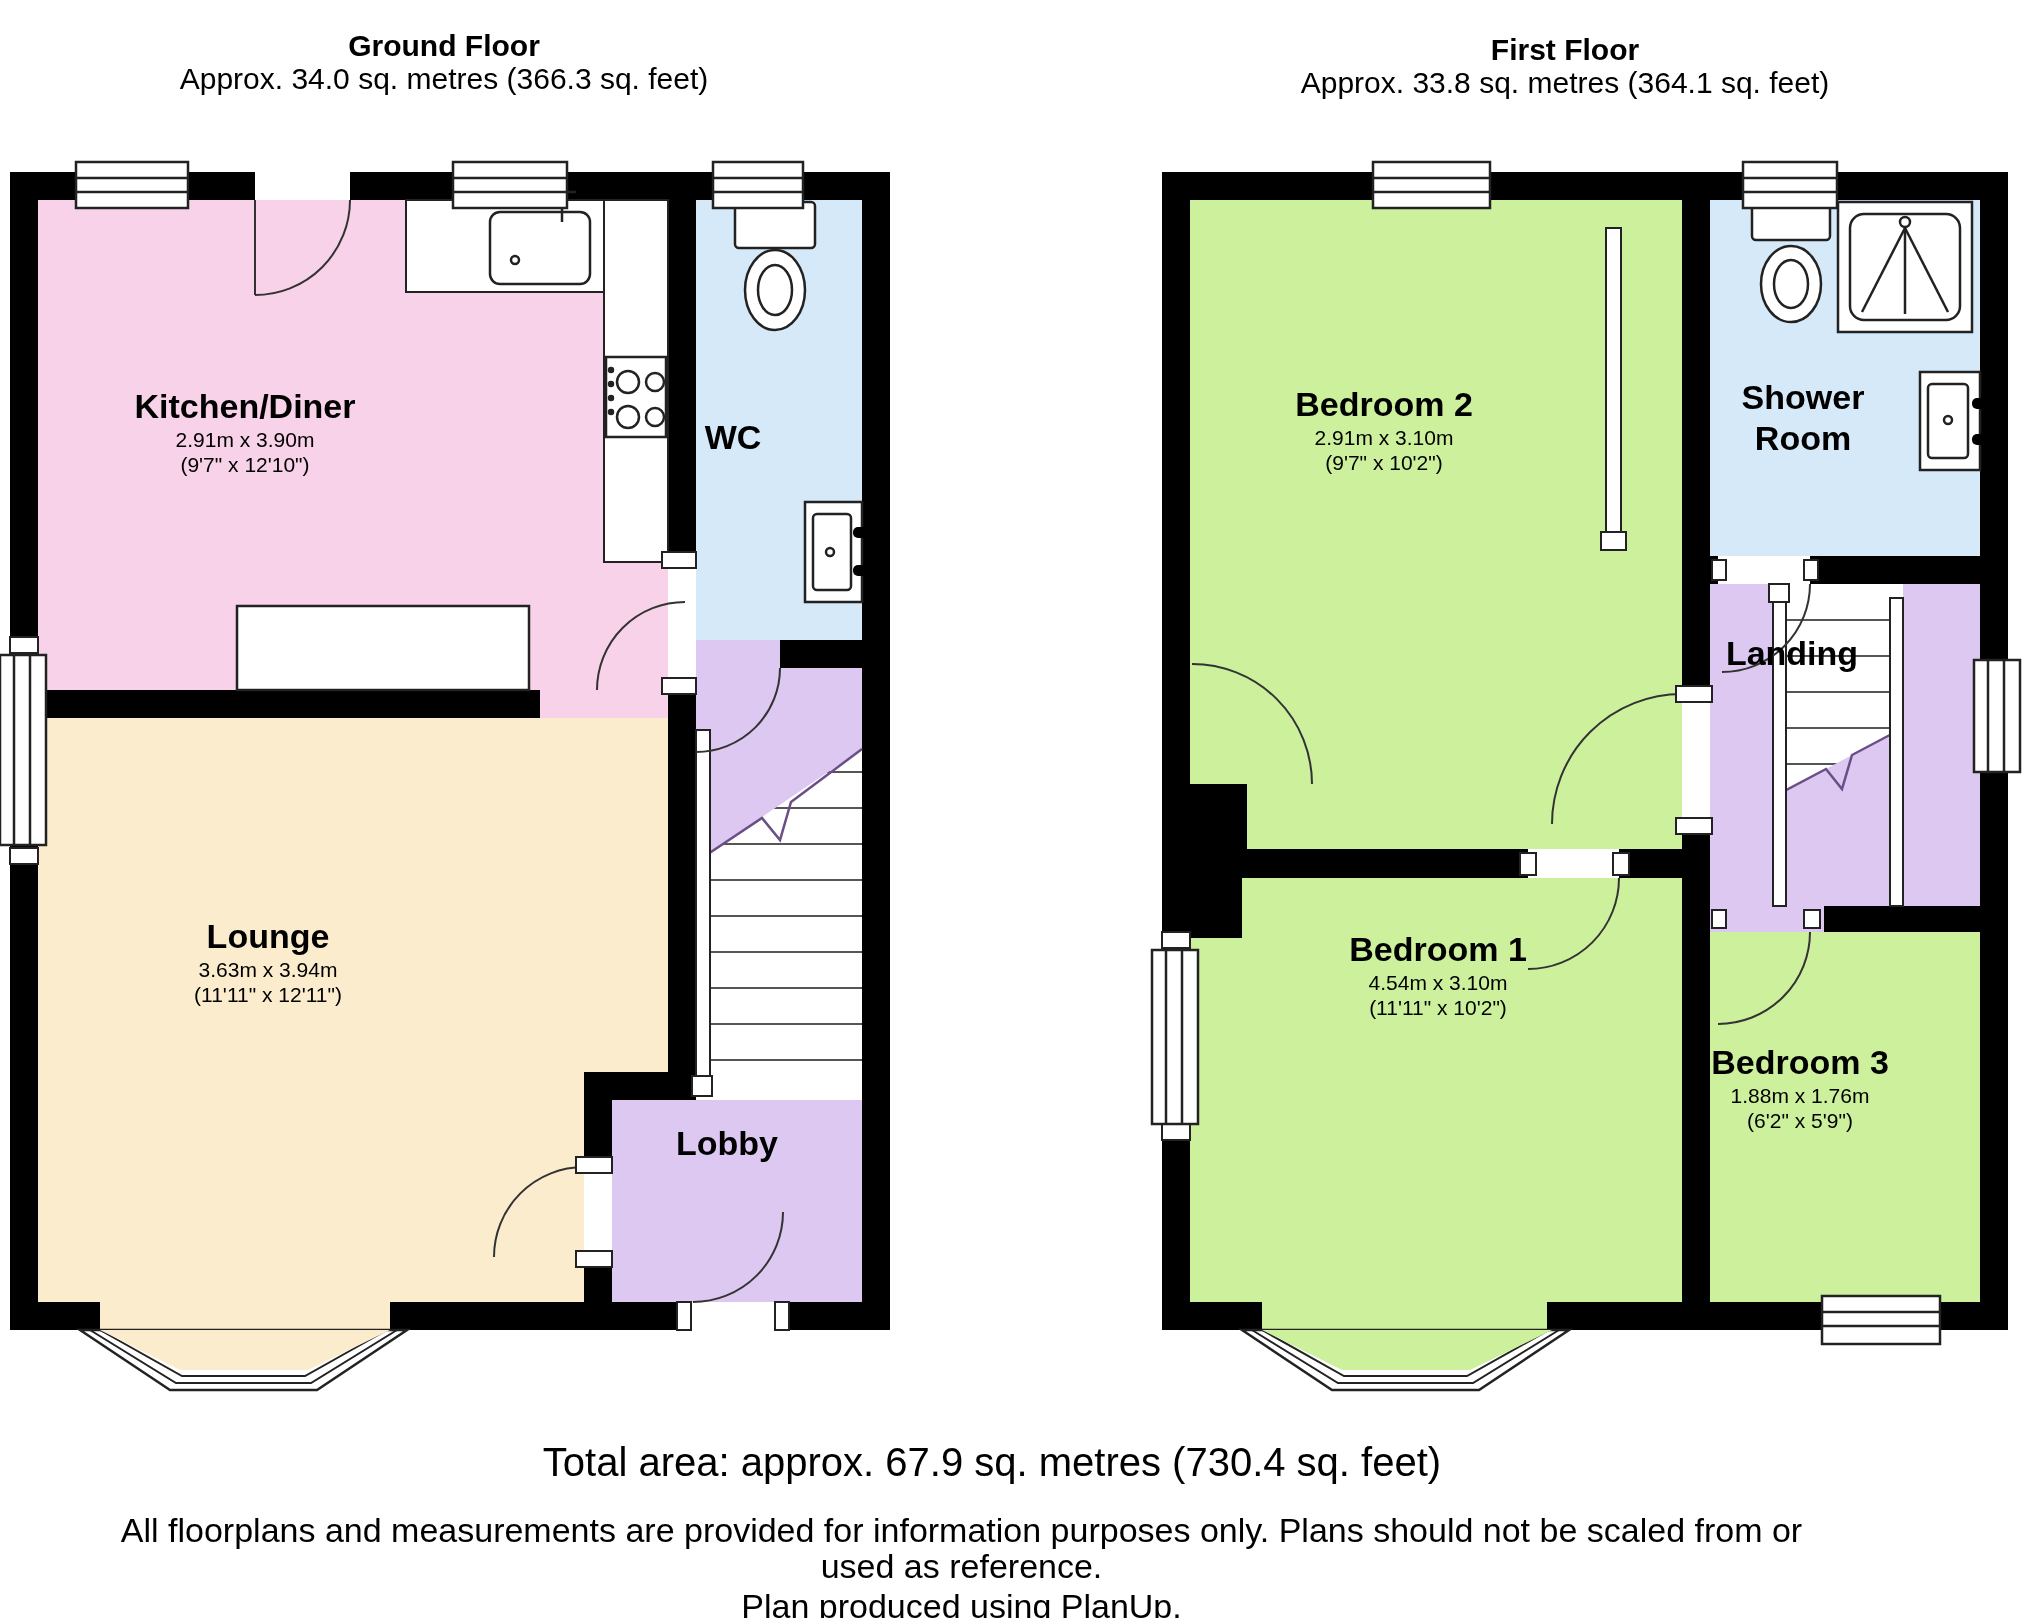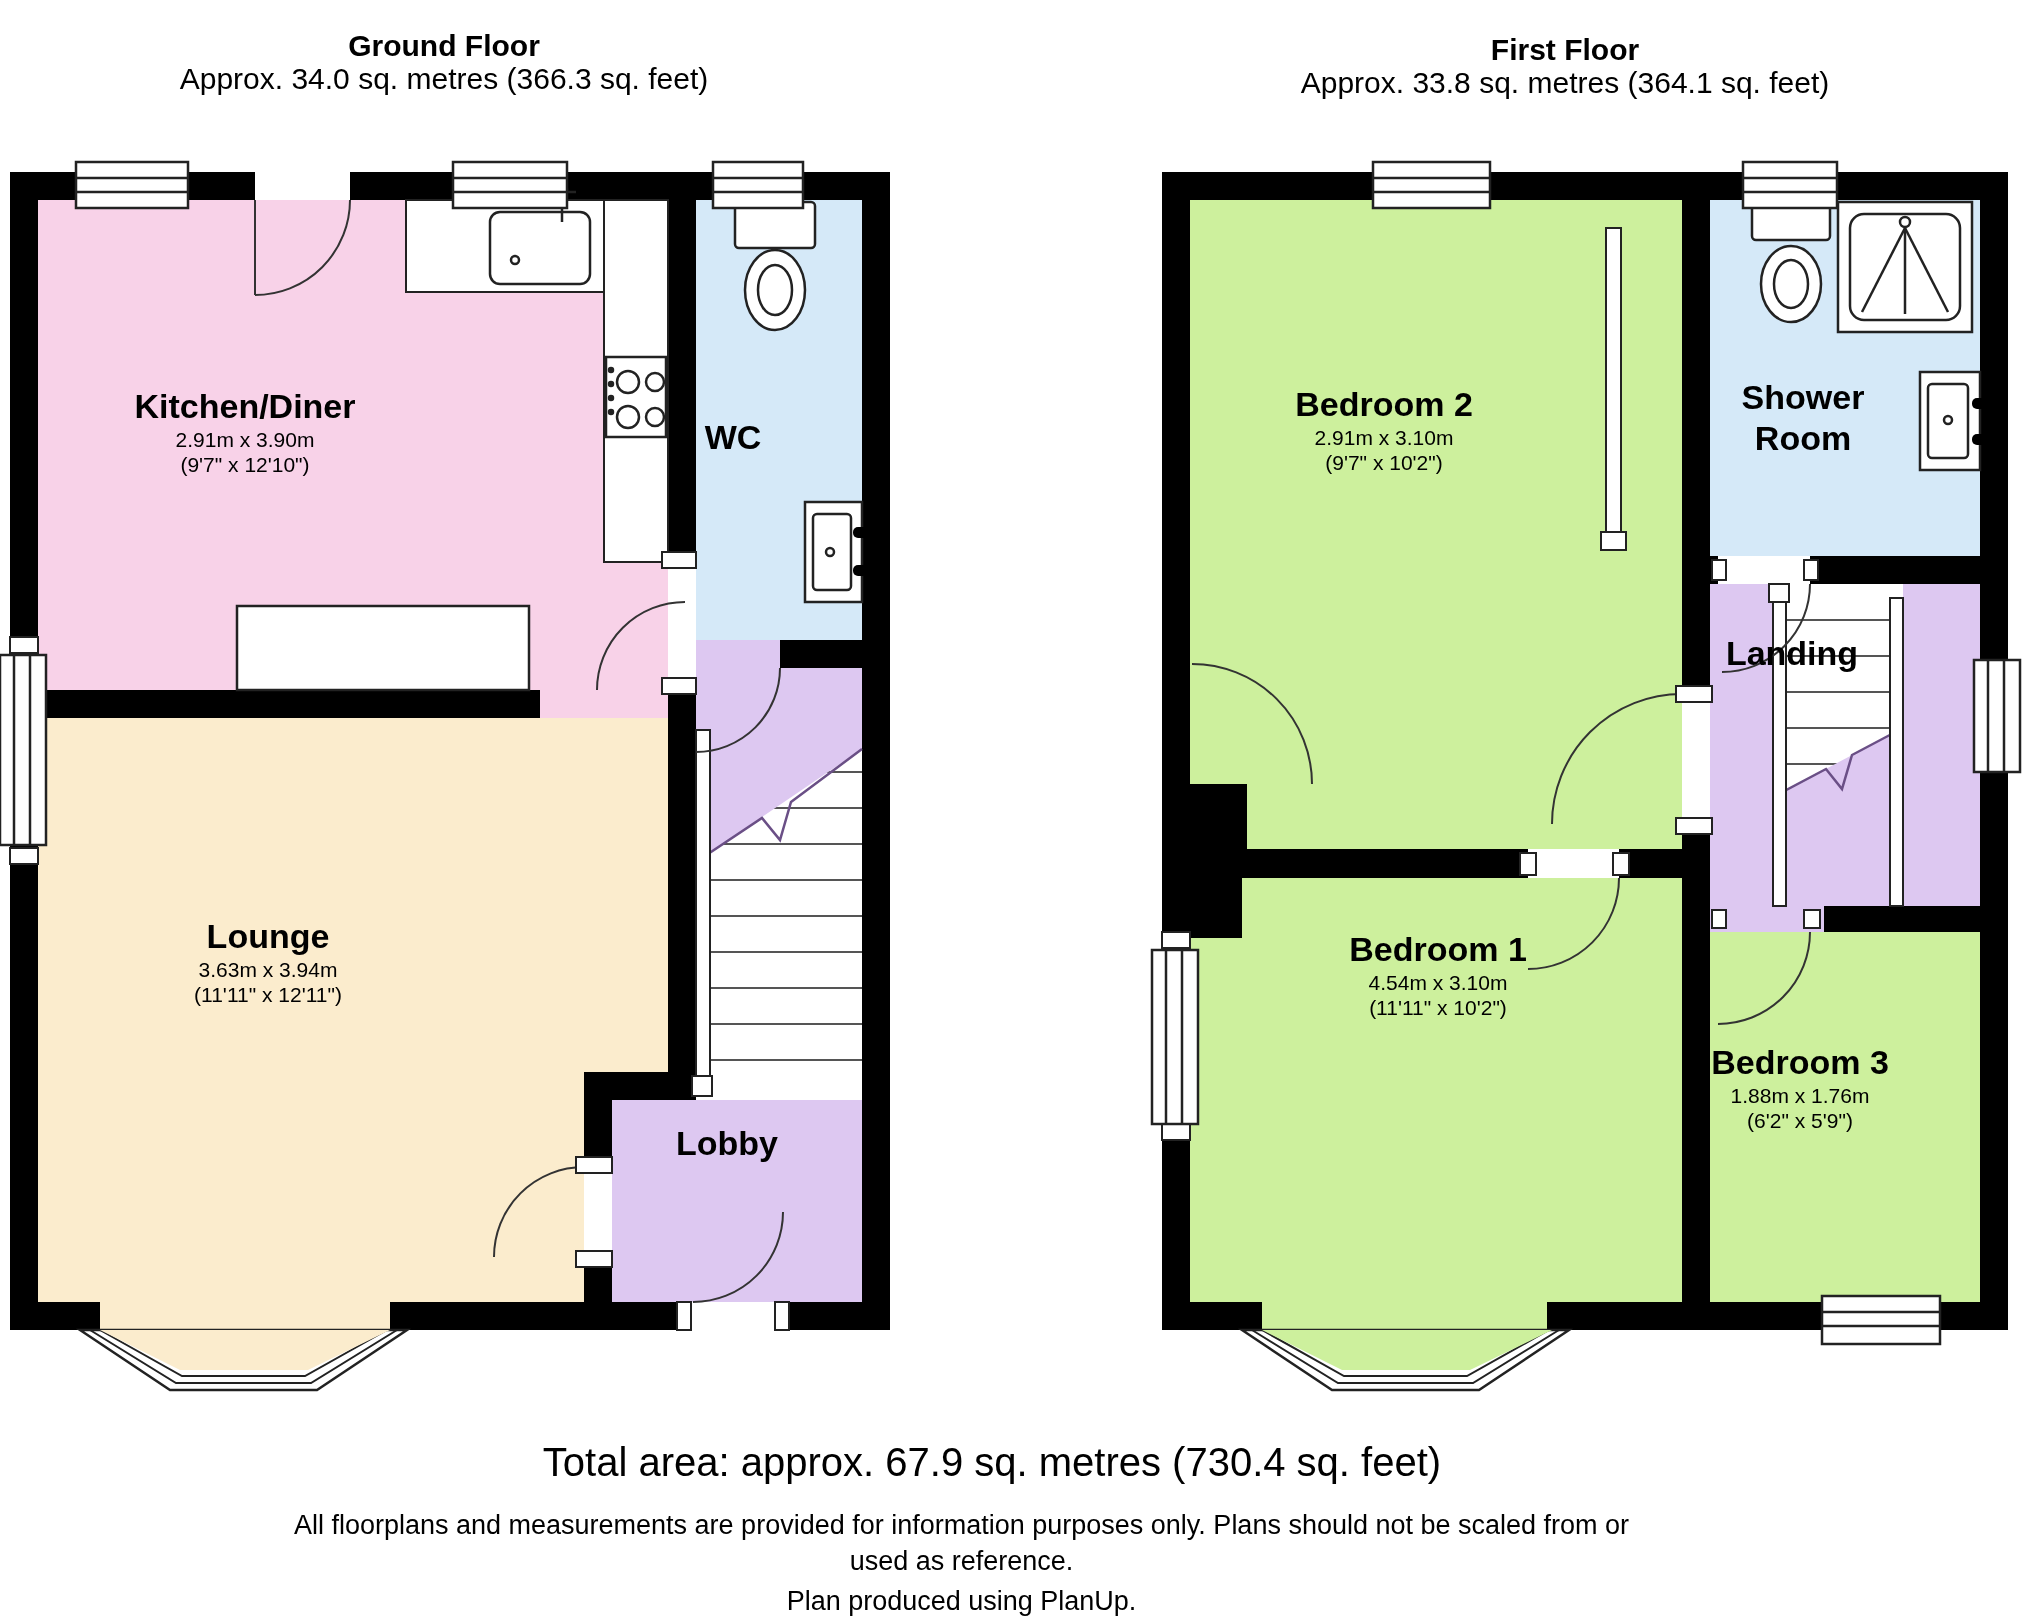--- a/index.html
+++ b/index.html
@@ -11,21 +11,21 @@
     overflow:hidden;
   }
   .plan-svg{position:absolute;}
   .floor-header{position:absolute;transform:translate(-50%,-50%);text-align:center;white-space:nowrap;}
   .floor-title{font-size:30px;font-weight:bold;line-height:1.1;}
   .floor-sub{font-size:30px;}
   .room-label{position:absolute;transform:translate(-50%,-50%);text-align:center;line-height:1.2;white-space:nowrap;}
   .room-name{font-size:34px;font-weight:bold;}
   .room-dim{font-size:21px;}
   .footer-total{position:absolute;left:0;width:1930px;text-align:center;font-size:40px;margin-left:27px;}
-  .footer-note{position:absolute;left:0;width:1923px;text-align:center;font-size:27px;line-height:1.3;}
+  .footer-note{position:absolute;left:0;width:1923px;text-align:center;font-size:34px;line-height:1.3;}
 </style>
 </head>
 <body>
 
 <svg class="plan-svg" style="left:-5px;top:157px;" width="895" height="1265" viewBox="-15 -15 895 1265">
 
   <rect x="0" y="0" width="880" height="1158" fill="#000"></rect>
 
   <rect x="28" y="28" width="630" height="518" fill="#f8d2e8"></rect>
   <rect x="686" y="28" width="166" height="440" fill="#d5e9f8"></rect>

